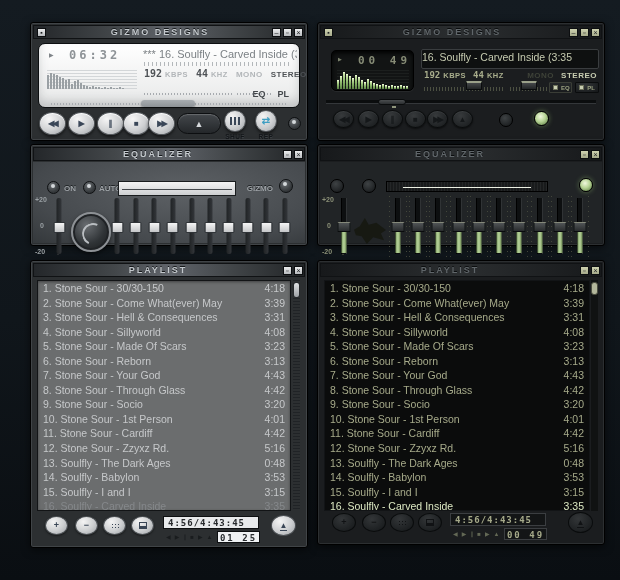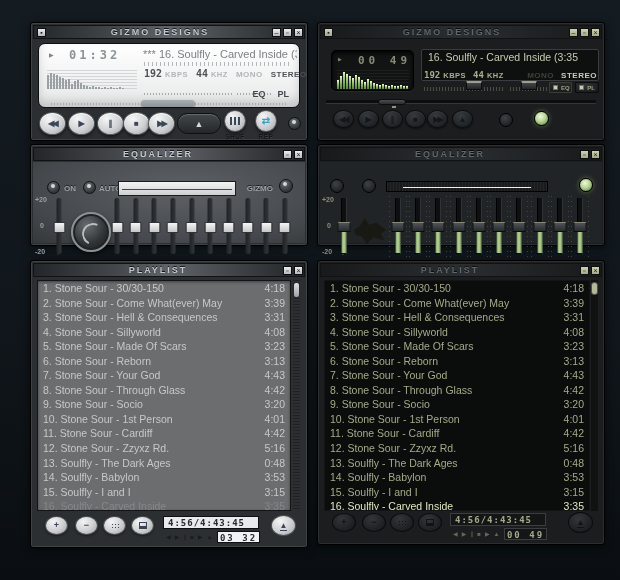--- a/index.html
+++ b/index.html
@@ -58,22 +58,22 @@
   .lt .seek{position:absolute;left:12px;right:12px;top:57px;height:5px;
     background:repeating-linear-gradient(90deg,#a9adb1 0 1px,transparent 1px 3px);background-size:100% 2px;background-position:0 50%;background-repeat:repeat-x;}
   .lt .seek-thumb{position:absolute;left:38%;top:-1px;width:54px;height:7px;border-radius:4px;background:linear-gradient(180deg,#a8adb1,#8d9296);box-shadow:0 1px 2px rgba(0,0,0,.35);}
 
   
   .rt .disp-box{position:absolute;left:13px;top:27px;width:83px;height:41px;border-radius:5px;background:#121414;border:1px solid #000;box-shadow:inset 0 2px 4px #000,0 1px 0 rgba(255,255,255,.05);}
   .rt .play-ind{position:absolute;left:6px;top:5px;font-size:5px;color:#7b816c;}
   .rt .lcd-time{position:absolute;left:26px;top:3px;font-family:"DejaVu Sans Mono",monospace;font-weight:bold;font-size:11px;letter-spacing:4px;color:#878c76;}
   .rt .spectrum-wrap{position:absolute;left:5px;right:4px;top:19px;height:19px;
     background:repeating-linear-gradient(0deg,#1c1f1e 0 1px,transparent 1px 3px);}
-  .rt .title-box{position:absolute;left:103px;right:5px;top:26px;height:32px;background:#0e1010;border:1px solid #3a3d3f;border-radius:2px;
-    color:#c6cbb0;font-size:10.5px;line-height:14px;padding-left:6px;white-space:nowrap;overflow:hidden;}
+  .rt .title-box{position:absolute;left:103px;right:5px;top:26px;height:20px;background:#0e1010;border:1px solid #3a3d3f;border-radius:2px;
+    color:#c6cbb0;font-size:10.5px;line-height:14px;padding-left:0;white-space:nowrap;overflow:hidden;}
   .rt .meta-row{position:absolute;left:106px;right:7px;top:47px;display:flex;align-items:baseline;}
   .rt .meta-val{color:#a8ad8c;font-size:9px;} .rt .meta-unit{color:#a8ad8c;font-size:7.5px;margin:0 7px 0 3px;}
   .rt .mono{margin-left:auto;font-size:8px;font-weight:bold;color:#3e4238;letter-spacing:.5px;}
   .rt .stereo{font-size:8px;font-weight:bold;color:#c9ceb2;margin-left:7px;letter-spacing:.5px;}
   .rt .hslider{position:absolute;height:8px;background:repeating-linear-gradient(90deg,#4c5042 0 1px,transparent 1px 3px);background-size:100% 4px;background-position:0 100%;background-repeat:repeat-x;}
   .rt .vol{left:106px;width:80px;top:60px;}
   .rt .bal{left:192px;width:38px;top:60px;}
   .rt .h-thumb{position:absolute;top:-2px;width:16px;height:9px;background:linear-gradient(180deg,#45484a,#212426);border:1px solid #0a0c0d;border-top:2px solid #9aa08a;border-radius:1px;}
   .rt .minibtn{position:absolute;top:59px;height:11px;background:linear-gradient(180deg,#25282a,#191b1d);border:1px solid #3a3d36;border-radius:1px;display:flex;align-items:center;gap:3px;padding:0 3px;cursor:pointer;}
   .rt .minibtn .led{width:5px;height:5px;background:#c9ceb2;border:1px solid #6e725c;flex:none;}
@@ -200,21 +200,21 @@
   <div class="win main-win">
     <div class="titlebar">
       <div class="tb-btn tb-left">▪</div>
       <span class="tb-title">GIZMO DESIGNS</span>
       <div class="tb-btn">–</div>
       <div class="tb-btn">▫</div>
       <div class="tb-btn">×</div>
     </div>
     <div class="display">
       <span class="play-ind">▶</span>
-      <span class="lcd-time">01:32</span>
+      <span class="lcd-time">06:32</span>
       <div class="marquee">*** 16. Soulfly - Carved Inside (3</div>
       <div class="ruler"></div>
       <div class="spectrum-wrap">
         <div class="spectrum">
             <div class="spec-bar" style="height: 14px;"></div>
             <div class="spec-bar" style="height: 16px;"></div>
             <div class="spec-bar" style="height: 15px;"></div>
             <div class="spec-bar" style="height: 14px;"></div>
             <div class="spec-bar" style="height: 12px;"></div>
             <div class="spec-bar" style="height: 11px;"></div>
@@ -470,21 +470,21 @@
         </div>
       <div class="pl-total">4:56/4:43:45</div>
       <div class="pl-mini">
           <span>◀</span>
           <span>▶</span>
           <span>∥</span>
           <span>■</span>
           <span>▶</span>
           <span>▲</span>
         </div>
-      <div class="pl-lcd">03 32</div>
+      <div class="pl-lcd">01 25</div>
       <div class="pl-eject">
           <span class="pi">▲</span>
         </div>
     </div>
   </div>
 </div>
 
 <div class="player rt">
 
   <div class="win main-win">

